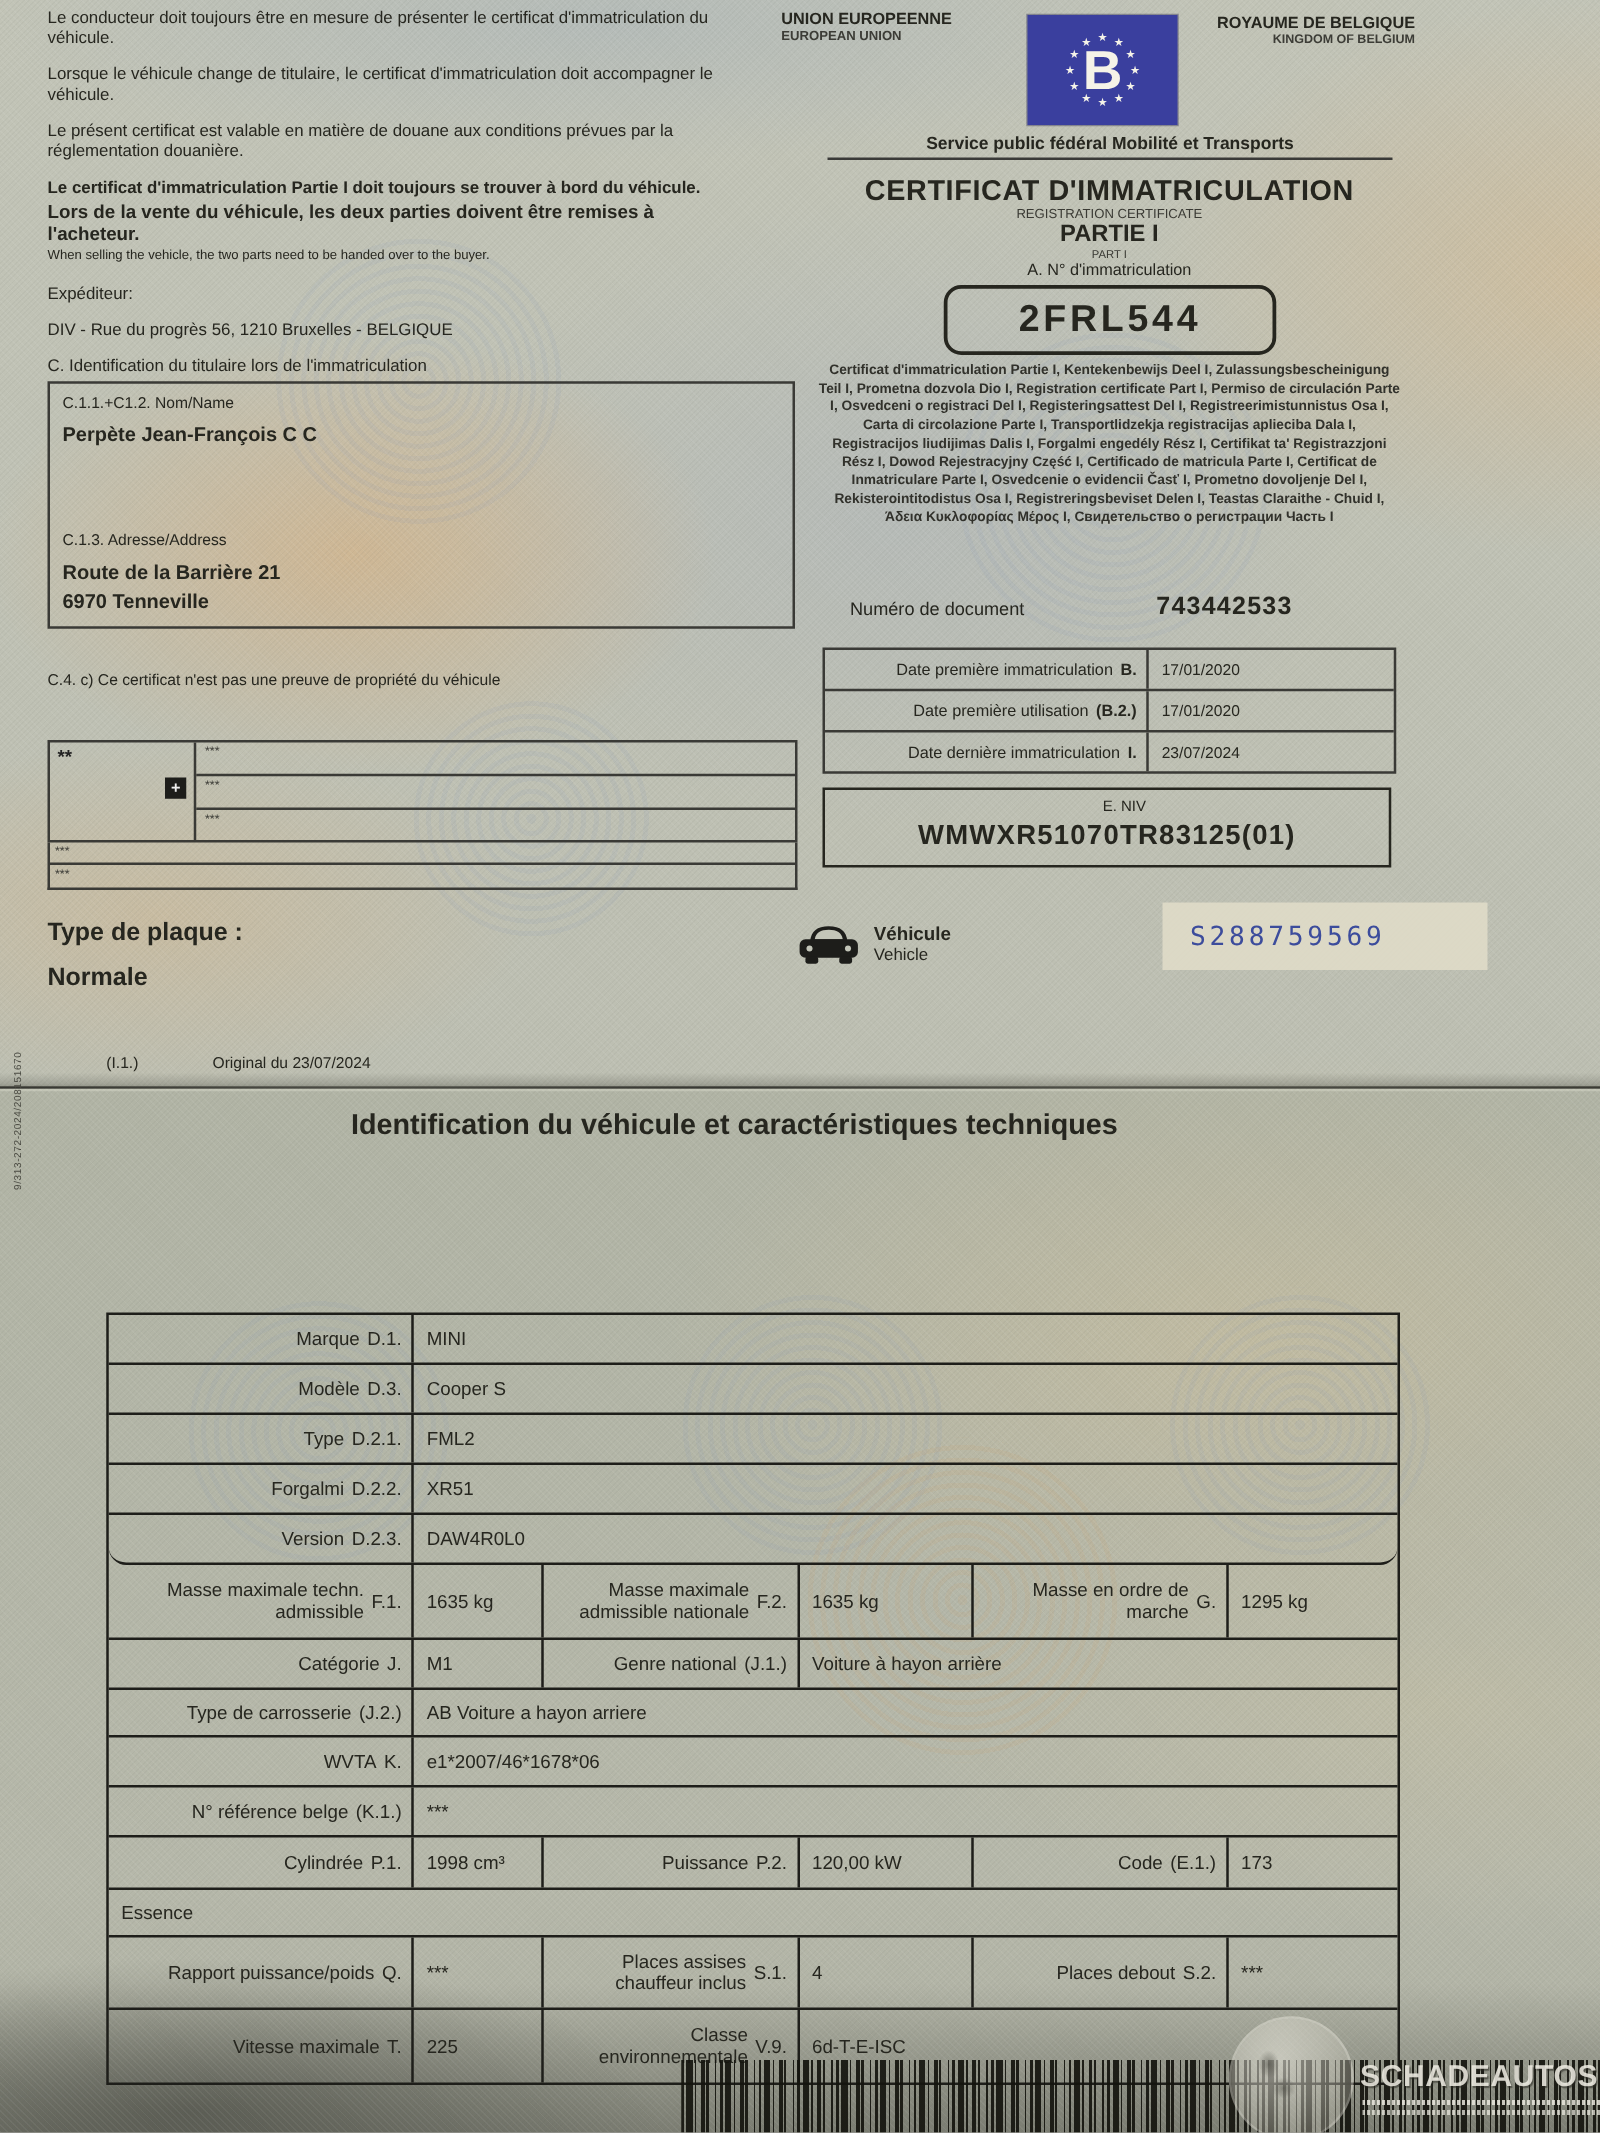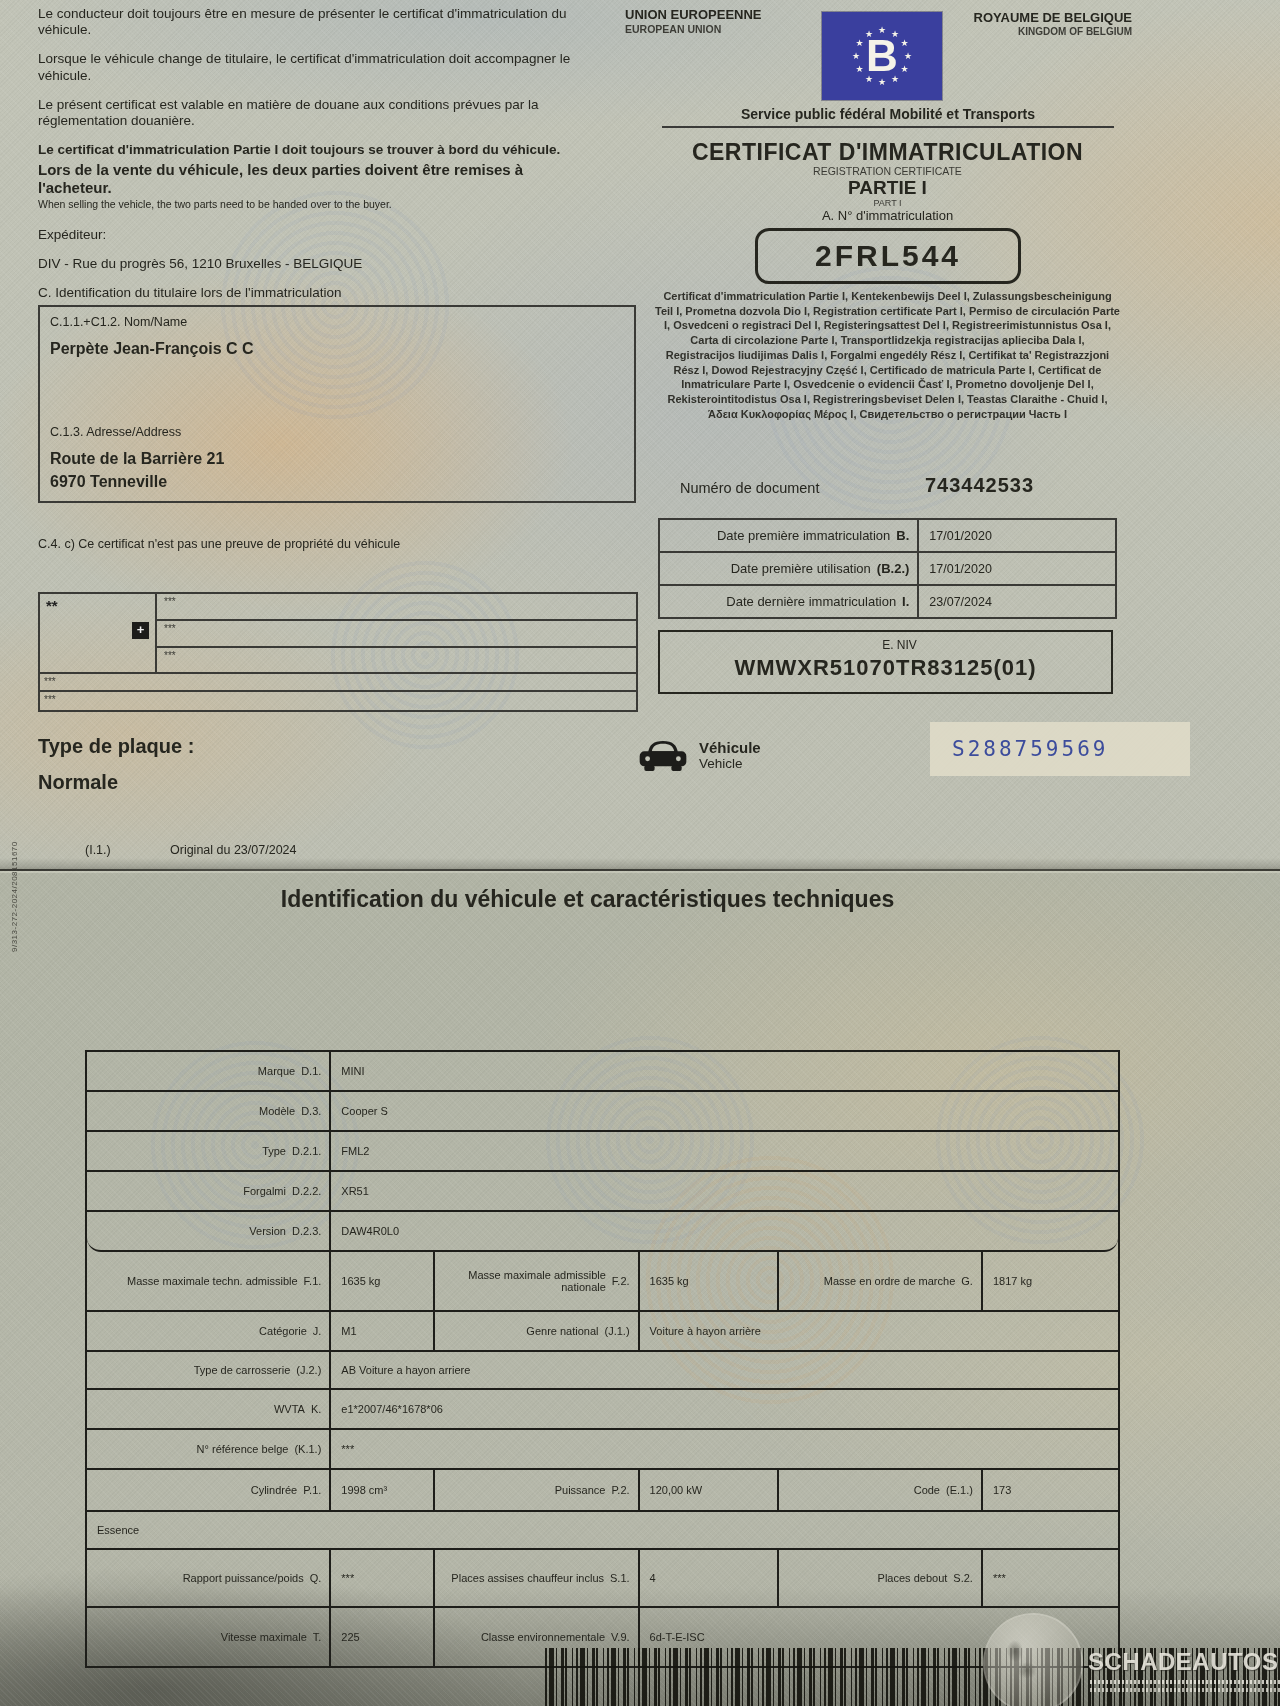--- a/index.html
+++ b/index.html
@@ -97,21 +97,21 @@
 
   
   .edge-serial{left:10px; top:952px; transform:rotate(-90deg); transform-origin:0 0;
     font-size:8px; color:#4a4a42; letter-spacing:.5px; width:140px;}
   .ref-code{left:85px; top:843px; font-size:12.5px;}
   .orig-label{left:170px; top:843px; font-size:12.5px;}
   .p2-title{left:0px; top:886px; width:1175px; text-align:center; font-weight:bold; font-size:23px;}
   .tech-table{left:85px; top:1050px; width:1035px; border:2.5px solid #1e1e1a; box-sizing:border-box;}
   .trow{display:flex; border-bottom:2px solid #1e1e1a;}
   .trow:last-child{border-bottom:none;}
-  .tcell{border-right:2px solid #1e1e1a; box-sizing:border-box; font-size:11px; display:flex; align-items:center;}
+  .tcell{border-right:2px solid #1e1e1a; box-sizing:border-box; font-size:15px; display:flex; align-items:center;}
   .tcell:last-child{border-right:none;}
   .tlabel{justify-content:flex-end; text-align:right; padding:2px 8px 2px 4px; gap:6px;}
   .tlabel .lbl{max-width:82%;}
   .tvalue{padding-left:10px;}
 
   .barcode{left:545px; top:1648px; width:735px; height:58px; opacity:.92;
     background:repeating-linear-gradient(90deg,
       #14140e 0 2px, transparent 2px 4px, #14140e 4px 9px, transparent 9px 11px,
       #14140e 11px 12px, transparent 12px 16px, #14140e 16px 19px, transparent 19px 20px,
       #14140e 20px 22px, transparent 22px 27px, #14140e 27px 28px, transparent 28px 31px);}
@@ -343,21 +343,21 @@
           <span class="tcode">F.2.</span>
         </div>
         <div class="tcell tvalue" style="width: 13.5%;">
           <span class="lbl">1635 kg</span>
         </div>
         <div class="tcell tlabel" style="width: 19.8%;">
           <span class="lbl">Masse en ordre de marche</span>
           <span class="tcode">G.</span>
         </div>
         <div class="tcell tvalue" style="width: 13.1%;">
-          <span class="lbl">1817 kg</span>
+          <span class="lbl">1295 kg</span>
         </div>
       </div>
       <div class="trow" style="height: 38px;">
         <div class="tcell tlabel" style="width: 23.7%;">
           <span class="lbl">Catégorie</span>
           <span class="tcode">J.</span>
         </div>
         <div class="tcell tvalue" style="width: 10.1%;">
           <span class="lbl">M1</span>
         </div>

